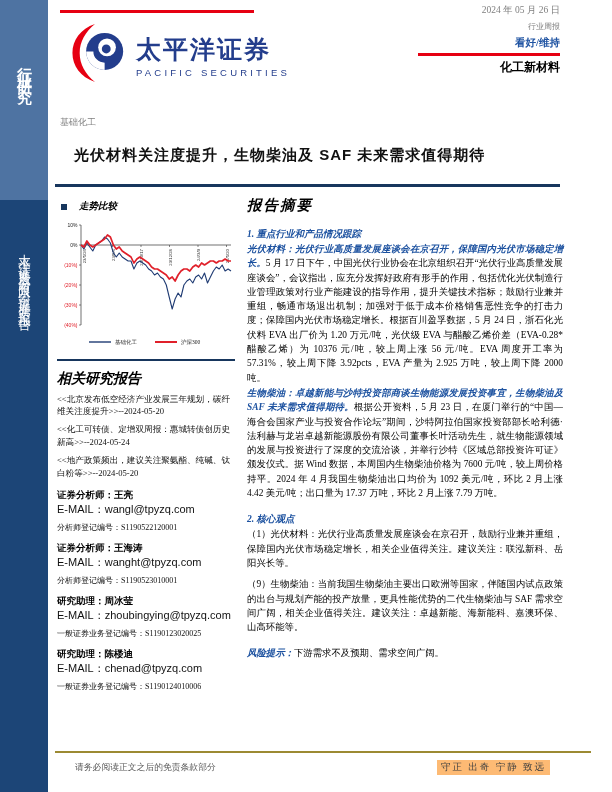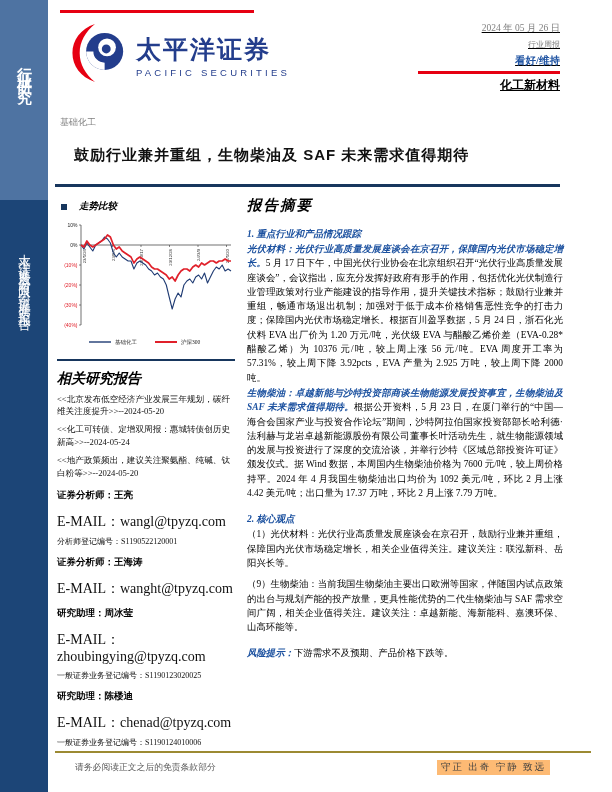--- a/index.html
+++ b/index.html
@@ -18,21 +18,21 @@
     position:absolute; left:50%; transform:translateX(-50%);
   }
   .v-text.top { top:55px; font-size:15px; letter-spacing:7px; font-weight:bold; }
   .v-text.bottom { top:44px; font-size:12.5px; letter-spacing:4px; }
   
   .top-red-line { position:absolute; left:60px; top:10px; width:194px; height:3px; background:#e60012; }
   .logo-wrap { position:absolute; left:70px; top:20px; display:flex; align-items:center; }
   .brand-block { margin-left:8px; }
   .brand-cn { font-family:"Liberation Sans", sans-serif; font-weight:bold; font-size:25px; letter-spacing:2px; color:#233d8c; }
   .brand-en { font-family:"Liberation Sans", sans-serif; font-size:9.5px; letter-spacing:3.2px; color:#233d8c; margin-top:1px; }
-  .meta { position:absolute; left:360px; top:22px; width:200px; text-align:right;text-decoration:underline; }
+  .meta { position:absolute; left:360px; top:4px; width:200px; text-align:right; }
   .meta-date { font-size:9.5px; color:#7f7f7f; }
   .meta-type { font-size:8px; color:#7f7f7f; margin-top:4px; }
   .meta-rating { font-size:10.5px; font-weight:bold; color:#2155a3; margin-top:4px; }
   .meta-redline { margin:3px 0 0 auto; width:142px; height:2.5px; background:#e60012; }
   .meta-industry { font-size:12px; font-weight:bold; margin-top:3px; color:#000; }
   .category { position:absolute; left:60px; top:116px; font-size:9px; color:#808080; }
   .title {
     position:absolute; left:74px; top:146px; width:486px;
     font-family:"Liberation Sans", sans-serif; font-weight:bold;
     font-size:15px; letter-spacing:1px; color:#111;
@@ -42,21 +42,21 @@
   .left-col { position:absolute; left:57px; top:196px; width:180px; }
   .chart-header { display:flex; align-items:center; margin-left:4px; margin-top:4px;text-align:right; }
   .bullet-sq { width:6px; height:6px; background:#17365d; margin-right:12px; }
   .chart-title { font-size:9.5px; font-weight:bold; font-style:italic; }
   .trend-chart { margin-top:6px; margin-left:2px; }
   .left-divider { width:178px; height:1.5px; background:#17365d; margin-top:4px; }
   .related-title { font-size:14px; font-weight:bold; font-style:italic; margin-top:9px; }
   .report-item { font-size:8.6px; line-height:1.5; margin-top:5px; color:#111; word-break:break-all; }
   .analyst-block { margin-top:9px; }
   .analyst-name { font-size:9.5px; font-weight:bold; }
-  .analyst-email { font-family:Liberation Serif, serif; font-size:14px; margin-top:11px; color:#111; }
+  .analyst-email { font-family:Liberation Sans, sans-serif; font-size:11px; margin-top:0; color:#111; }
   .analyst-reg { font-size:8px; margin-top:5px; color:#111; }
   
   .right-col { position:absolute; left:247px; top:196px; width:316px; }
   .summary-title { font-size:14.5px; font-weight:bold; font-style:italic; letter-spacing:2px; }
   .sec-heading { font-size:9.5px; font-weight:bold; font-style:italic; color:#1d52a0; margin-top:13px; }
   .para { font-size:9.4px; line-height:1.52; text-align:justify; margin-top:1px; }
   .para-lead { font-weight:bold; font-style:italic; color:#1d52a0; }
   .para-plain { margin-top:7px; }
   .risk { margin-top:13px; font-size:9.4px; }
   .risk-label { font-weight:bold; font-style:italic; color:#1d52a0; }
@@ -95,21 +95,21 @@
   </div>
   <div class="meta">
     <div class="meta-date">2024 年 05 月 26 日</div>
     <div class="meta-type">行业周报</div>
     <div class="meta-rating">看好/维持</div>
     <div class="meta-redline"></div>
     <div class="meta-industry">化工新材料</div>
   </div>
   <div class="category">基础化工</div>
 
-  <div class="title">鼓励行业兼并重组，生物柴油及 SAF 未来需求值得期待</div>
+  <div class="title">光伏材料关注度提升，生物柴油及 SAF 未来需求值得期待</div>
   <div class="title-divider"></div>
 
   <div class="left-col">
     <div class="chart-header">
       <span class="bullet-sq"></span>
       <span class="chart-title">走势比较</span>
     </div>
     <div class="trend-chart">
       <svg id="trend-svg" width="176" height="132" viewBox="0 0 176 132">
           <line x1="22" y1="26" x2="172" y2="26" stroke="#333" stroke-width="0.7"></line>
@@ -154,20 +154,21 @@
     <div class="report-item">&lt;&lt;地产政策频出，建议关注聚氨酯、纯碱、钛白粉等&gt;&gt;--2024-05-20</div>
 
     <div class="analyst-block">
       <div class="analyst-name"><span>证券分析师：</span><span>王亮</span></div>
       <div class="analyst-email"><span>E-MAIL：</span><span>wangl@tpyzq.com</span></div>
       <div class="analyst-reg"><span>分析师登记编号：</span><span>S1190522120001</span></div>
     </div>
     <div class="analyst-block">
       <div class="analyst-name"><span>证券分析师：</span><span>王海涛</span></div>
       <div class="analyst-email"><span>E-MAIL：</span><span>wanght@tpyzq.com</span></div>
+      <div class="analyst-reg"><span>分析师登记编号：</span><span>S1190523010001</span></div>
     </div>
     <div class="analyst-block">
       <div class="analyst-name"><span>研究助理：</span><span>周冰莹</span></div>
       <div class="analyst-email"><span>E-MAIL：</span><span>zhoubingying@tpyzq.com</span></div>
       <div class="analyst-reg"><span>一般证券业务登记编号：</span><span>S1190123020025</span></div>
     </div>
     <div class="analyst-block">
       <div class="analyst-name"><span>研究助理：</span><span>陈楼迪</span></div>
       <div class="analyst-email"><span>E-MAIL：</span><span>chenad@tpyzq.com</span></div>
       <div class="analyst-reg"><span>一般证券业务登记编号：</span><span>S1190124010006</span></div>
@@ -180,21 +181,21 @@
     <div class="para">
       <span class="para-lead">光伏材料：光伏行业高质量发展座谈会在京召开，保障国内光伏市场稳定增长。</span><span>5 月 17 日下午，中国光伏行业协会在北京组织召开“光伏行业高质量发展座谈会”，会议指出，应充分发挥好政府有形手的作用，包括优化光伏制造行业管理政策对行业产能建设的指导作用，提升关键技术指标；鼓励行业兼并重组，畅通市场退出机制；加强对于低于成本价格销售恶性竞争的打击力度；保障国内光伏市场稳定增长。根据百川盈孚数据，5 月 24 日，浙石化光伏料 EVA 出厂价为 1.20 万元/吨，光伏级 EVA 与醋酸乙烯价差（EVA-0.28*醋酸乙烯）为 10376 元/吨，较上周上涨 56 元/吨。EVA 周度开工率为 57.31%，较上周下降 3.92pcts，EVA 产量为 2.925 万吨，较上周下降 2000 吨。</span>
     </div>
     <div class="para">
       <span class="para-lead">生物柴油：卓越新能与沙特投资部商谈生物能源发展投资事宜，生物柴油及 SAF 未来需求值得期待。</span><span>根据公开资料，5 月 23 日，在厦门举行的“中国—海合会国家产业与投资合作论坛”期间，沙特阿拉伯国家投资部部长哈利德·法利赫与龙岩卓越新能源股份有限公司董事长叶活动先生，就生物能源领域的发展与投资进行了深度的交流洽谈，并举行沙特《区域总部投资许可证》颁发仪式。据 Wind 数据，本周国内生物柴油价格为 7600 元/吨，较上周价格持平。2024 年 4 月我国生物柴油出口均价为 1092 美元/吨，环比 2 月上涨 4.42 美元/吨；出口量为 17.37 万吨，环比 2 月上涨 7.79 万吨。</span>
     </div>
     <div class="sec-heading">2. 核心观点</div>
     <div class="para">（1）光伏材料：光伏行业高质量发展座谈会在京召开，鼓励行业兼并重组，保障国内光伏市场稳定增长，相关企业值得关注。建议关注：联泓新科、岳阳兴长等。</div>
     <div class="para para-plain">（9）生物柴油：当前我国生物柴油主要出口欧洲等国家，伴随国内试点政策的出台与规划产能的投产放量，更具性能优势的二代生物柴油与 SAF 需求空间广阔，相关企业值得关注。建议关注：卓越新能、海新能科、嘉澳环保、山高环能等。</div>
     <div class="risk">
-      <span class="risk-label">风险提示：</span><span>下游需求不及预期、产品价格下跌等。</span>
+      <span class="risk-label">风险提示：</span><span>下游需求不及预期、需求空间广阔。</span>
     </div>
   </div>
 
   <div class="footer-line"></div>
   <div class="footer-disclaimer">请务必阅读正文之后的免责条款部分</div>
   <div class="footer-motto">守正 出奇 宁静 致远</div>
 
 </div>
 
 </body></html>

